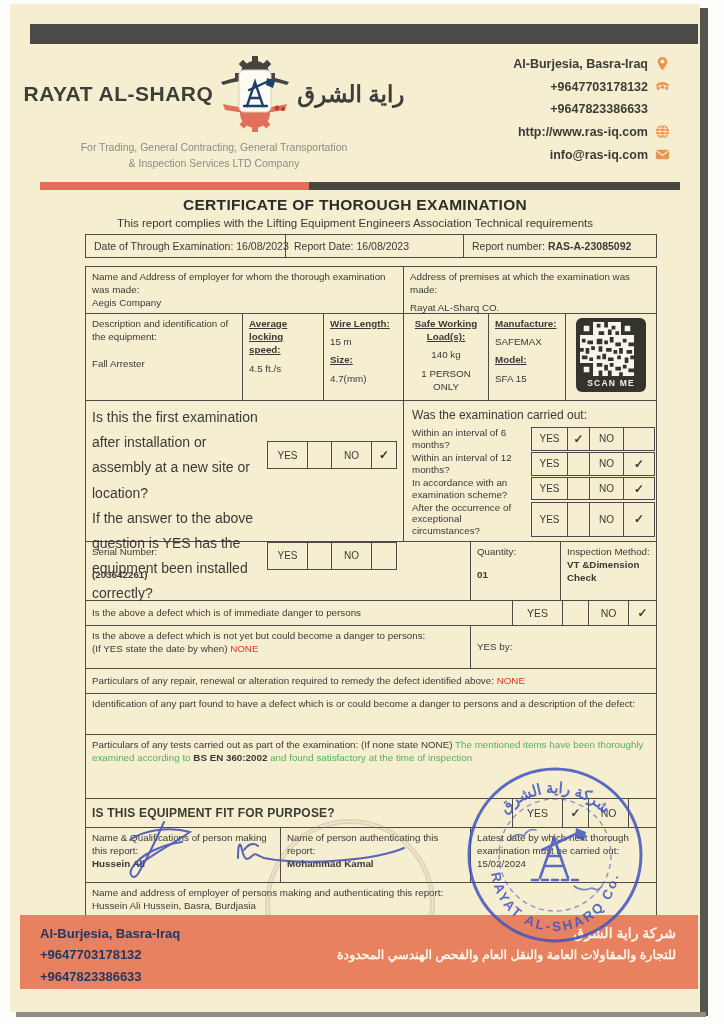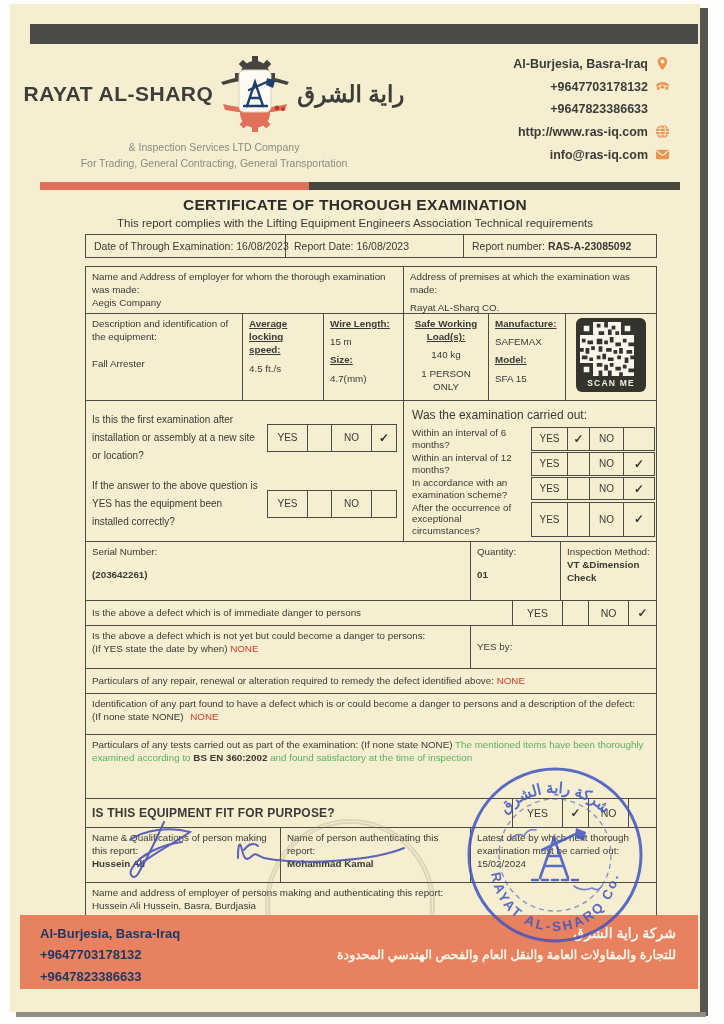--- a/index.html
+++ b/index.html
@@ -68,21 +68,21 @@
   .ck-lab{width:40px;font-size:10px;border-right:1px solid #4c4b45;}
   .ck-box{width:24px;border-right:1px solid #4c4b45;font-size:12px;font-weight:bold;color:#2e2e2a;}
   .ckgrid>div:last-child{border-right:none;}
   .ck-inline{display:flex;align-self:stretch;}
   .ck-inline>div{display:flex;align-items:center;justify-content:center;border-left:1px solid #4c4b45;box-sizing:border-box;}
   .ck-inline .ck-lab2{width:50px;font-size:10.5px;}
   .ck-inline .ck-box2{width:26px;font-size:12px;font-weight:bold;}
 
   .q-left{width:318px;display:flex;flex-direction:column;justify-content:space-around;padding:4px 6px;box-sizing:border-box;}
   .q-row{display:flex;align-items:center;gap:6px;}
-  .q-text{flex:1;font-size:10px;line-height:1.8;}
+  .q-text{flex:1;font-size:14px;line-height:1.8;}
   .q-right{flex:1;padding:4px 0 4px 8px;box-sizing:border-box;display:flex;flex-direction:column;}
   .carried-h{font-size:12px;margin:2px 0 4px 0;}
   .c-rows{display:flex;flex-direction:column;flex:1;justify-content:space-between;padding-right:1px;}
   .c-row{display:flex;align-items:stretch;}
   .c-text{flex:1;font-size:9.8px;display:flex;align-items:center;line-height:1.2;padding-right:4px;}
   .c-grid{display:flex;width:122px;border:1px solid #4c4b45;}
   .c-grid>div{display:flex;align-items:center;justify-content:center;box-sizing:border-box;border-right:1px solid #4c4b45;}
   .c-grid>div:last-child{border-right:none;}
   .cg-lab{width:36px;font-size:10px;}
   .cg-box{width:22px;font-size:12px;font-weight:bold;}
@@ -146,22 +146,22 @@
             <path d="M25 54 L48 54"></path>
           </g>
           <path d="M48 26 l8 3 l-2 7 l-7 -3 z" fill="#1c3f6e"></path>
           <circle cx="58" cy="56" r="2.4" fill="#c0392b"></circle>
           <circle cx="64" cy="57" r="2" fill="#c0392b"></circle>
         </svg>
       </span>
       <span class="brand-ar">راية الشرق</span>
     </div>
     <div class="tagline">
+      <div>For Trading, General Contracting, General Transportation</div>
       <div>&amp; Inspection Services LTD Company</div>
-      <div>For Trading, General Contracting, General Transportation</div>
     </div>
   </div>
 
   <div class="contacts">
     <div class="contact-line">
       <span>Al-Burjesia, Basra-Iraq</span>
       <svg class="cicon" viewBox="0 0 16 16">
         <path d="M8 1 C5 1 3 3.2 3 6 C3 9.5 8 15 8 15 C8 15 13 9.5 13 6 C13 3.2 11 1 8 1 Z M8 8 A2.2 2.2 0 1 1 8 3.6 A2.2 2.2 0 0 1 8 8 Z" fill="#e9944f"></path>
       </svg>
     </div>
@@ -375,24 +375,20 @@
     <div class="row r-repair">
       <div class="cell" style="flex:1;">
         <span>Particulars of any repair, renewal or alteration required to remedy the defect identified above:</span>
         <span class="red">NONE</span>
       </div>
     </div>
 
     <div class="row r-ident">
       <div class="cell" style="flex:1;">
         <div>Identification of any part found to have a defect which is or could become a danger to persons and a description of the defect:</div>
-        <div>
-          <span>(If none state NONE)</span>
-          <span class="red" style="margin-left:4px;">NONE</span>
-        </div>
       </div>
     </div>
 
     <div class="row r-tests">
       <div class="cell" style="flex:1;">
         <span>Particulars of any tests carried out as part of the examination: (If none state NONE)</span>
         <span class="green">The mentioned items have been thoroughly examined according to</span>
         <span class="b">BS EN 360:2002</span>
         <span class="green">and found satisfactory at the time of inspection</span>
       </div>

